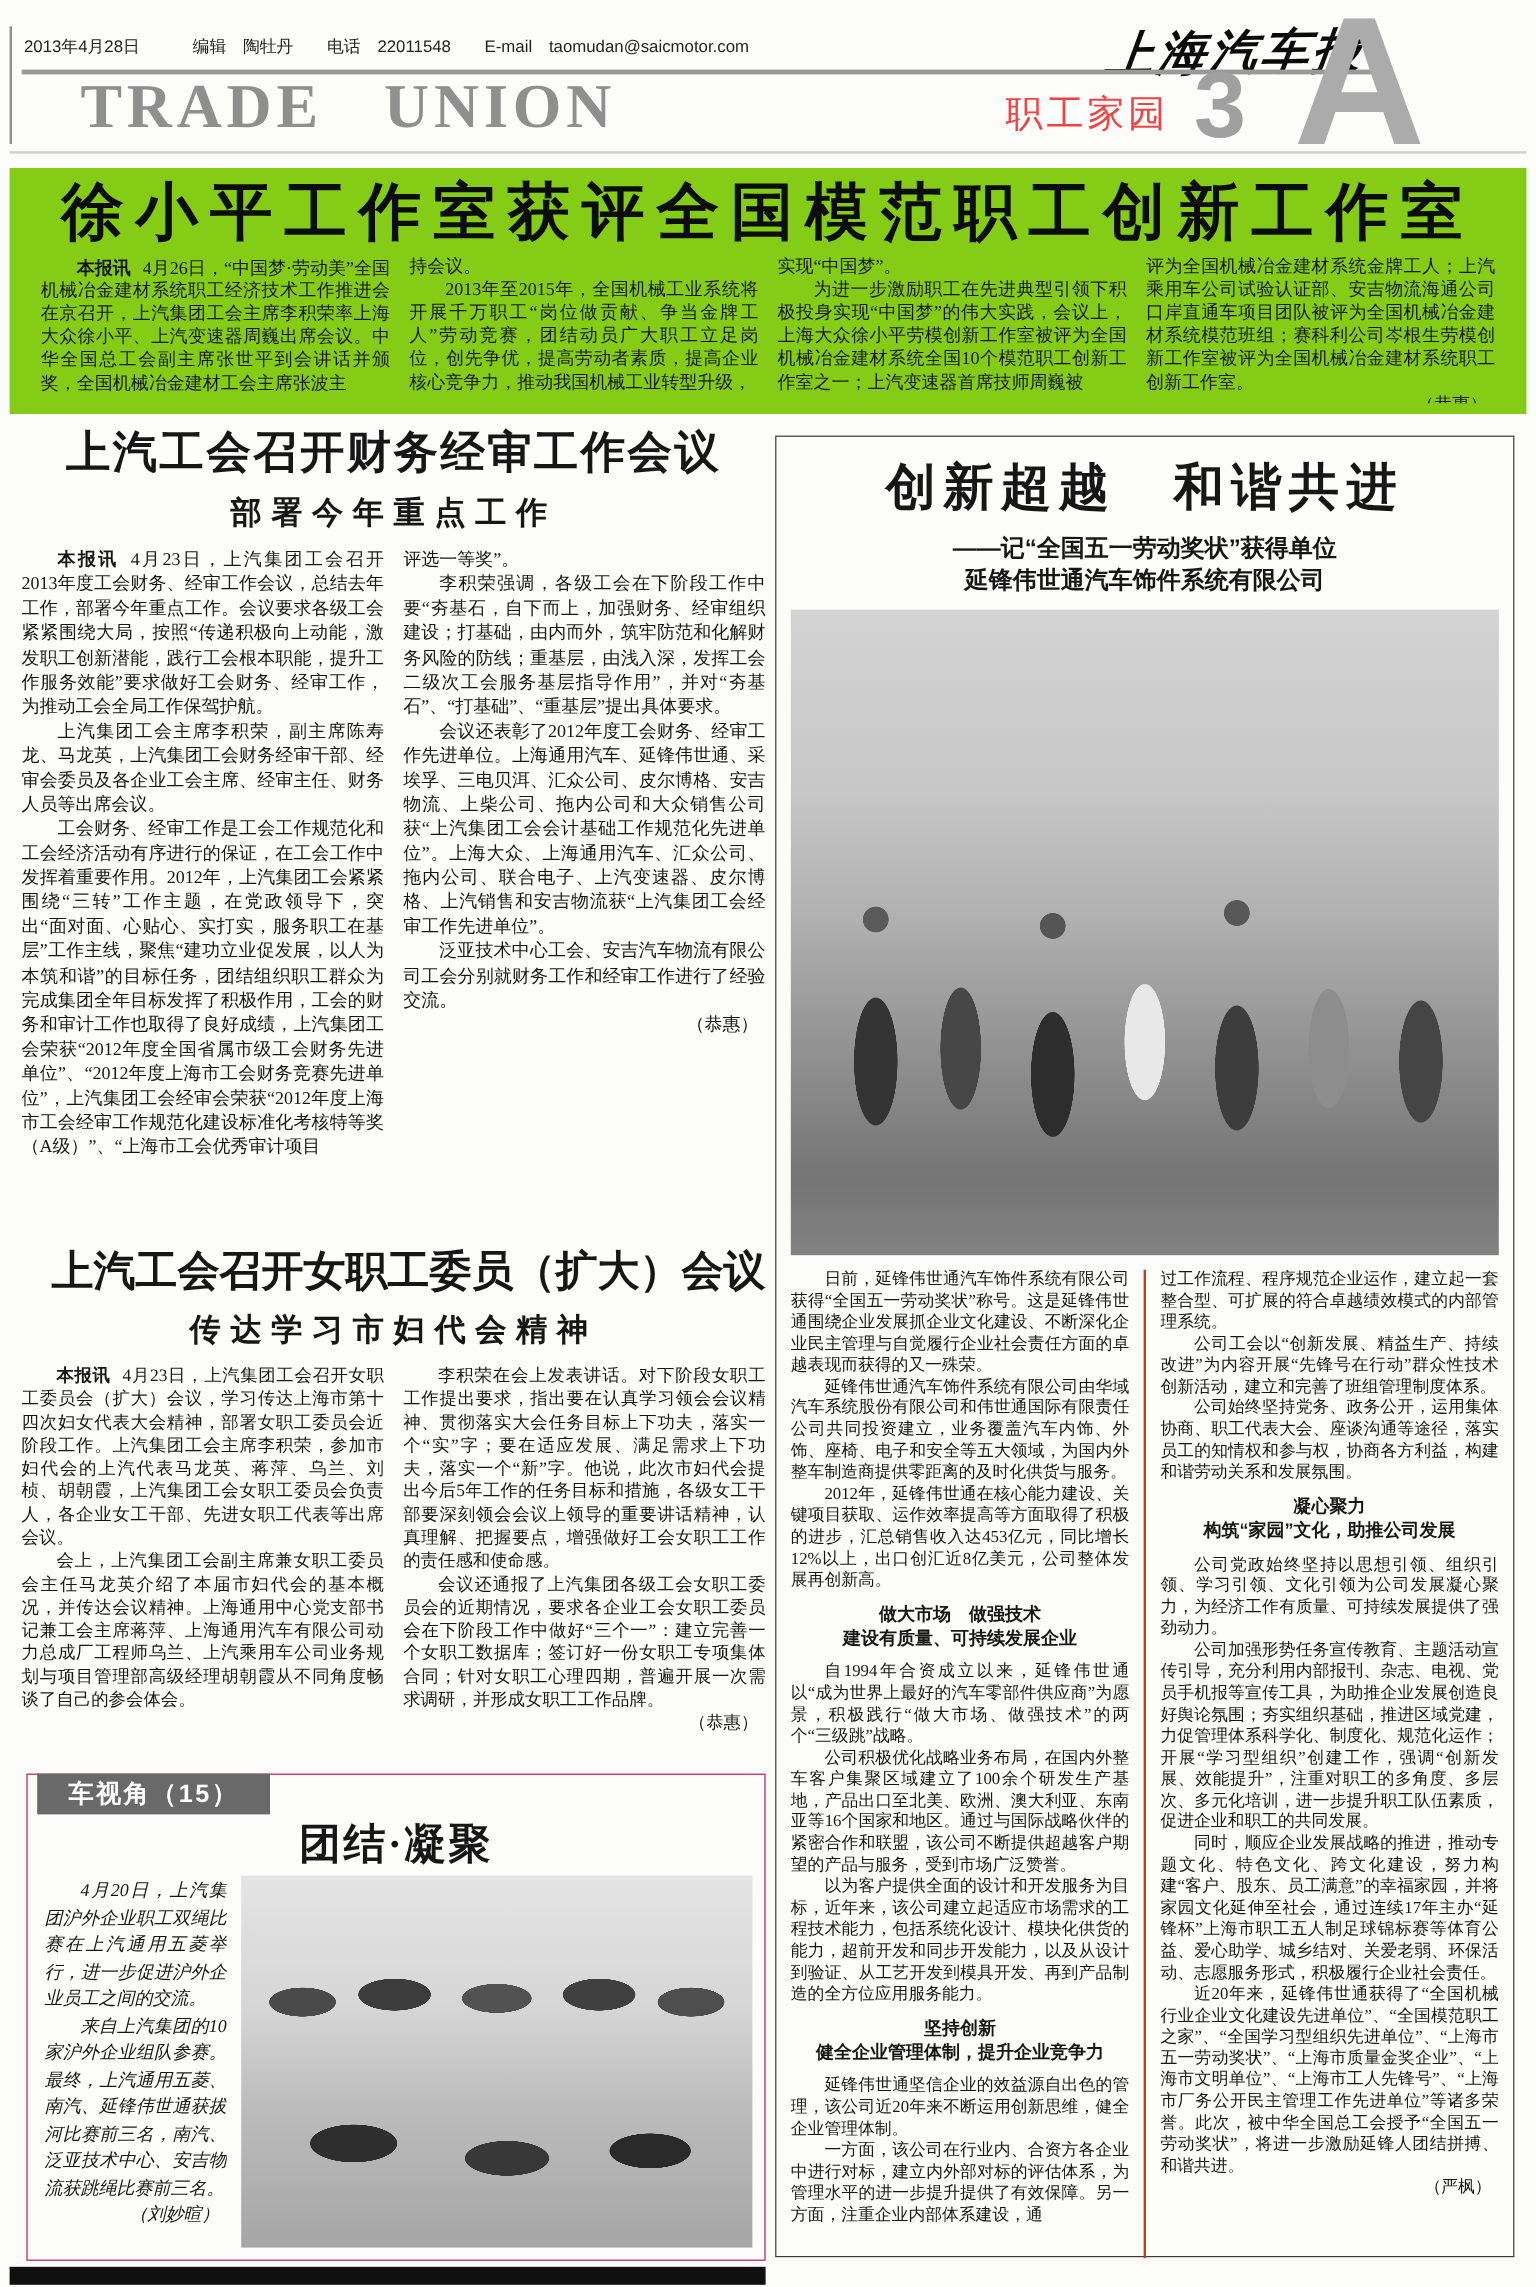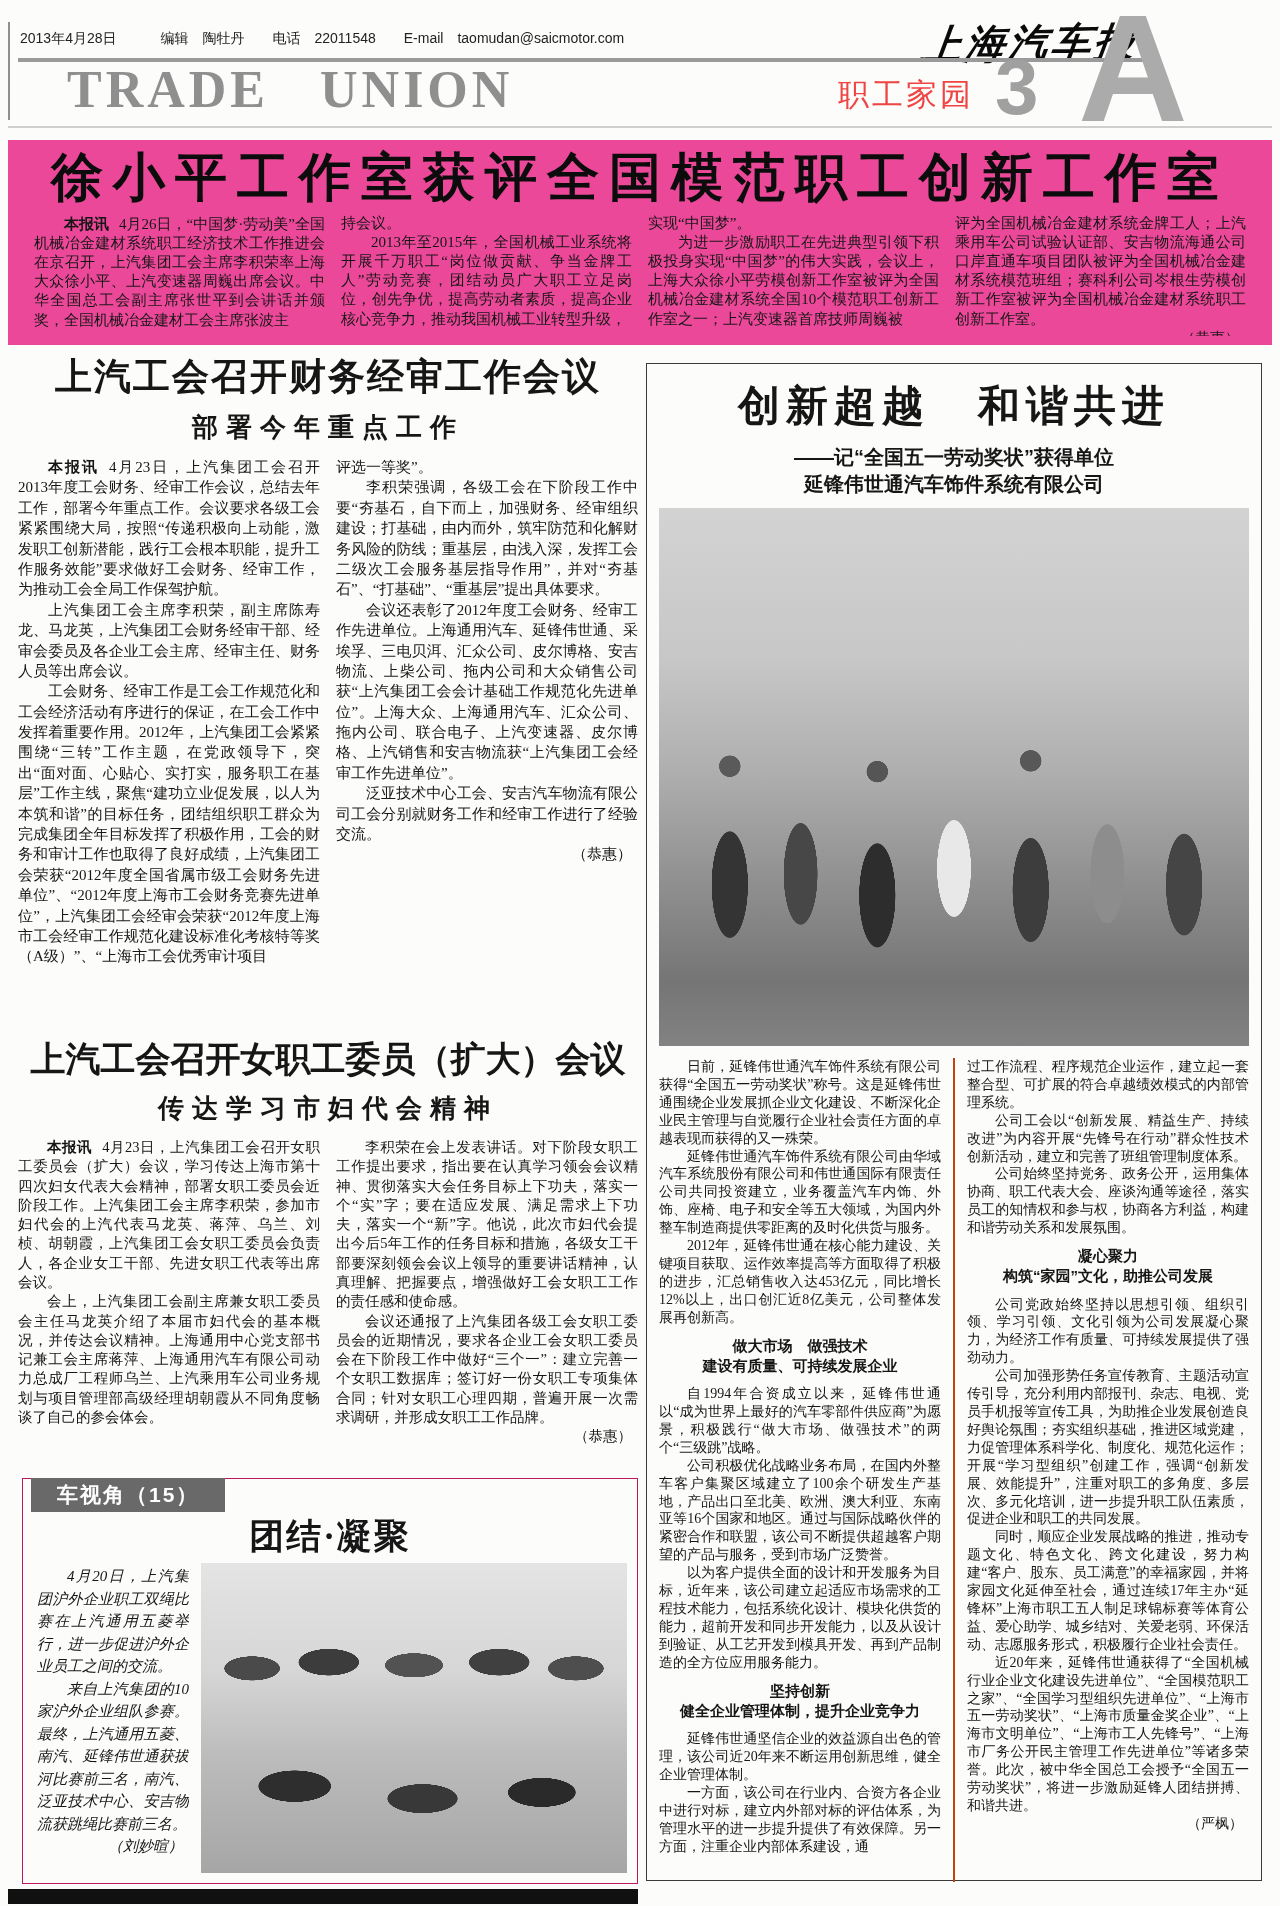--- a/index.html
+++ b/index.html
@@ -23,32 +23,32 @@
   .header-rule2{position:absolute;left:8px;top:126px;width:1264px;height:2px;background:#cfcfcf;}
 
   
   .copytext p{margin:0;text-indent:2em;text-align:justify;}
   .cont > p:first-child{text-indent:0;}
   .dateline{font-family:"Liberation Sans",sans-serif;font-weight:bold;margin-right:10px;}
   .byline{text-align:right;padding-right:6px;}
   .head{margin:0;text-align:center;font-weight:bold;}
 
   
-  .lead-block{position:absolute;left:8px;top:140px;width:1264px;height:205px;background:#ec4899;}
+  .lead-block{position:absolute;left:8px;top:140px;width:1264px;height:205px;background:#84cc16;}
   .lead-headline{margin:0;padding-top:10px;text-align:center;font-family:"Liberation Sans",sans-serif;
             font-weight:900;font-size:52px;line-height:1.05;letter-spacing:10px;color:#0c0c0c;}
   .lead-cols{display:flex;gap:16px;padding:9px 26px 0;}
   .lead-col{flex:1;font-size:15px;line-height:1.28;height:122px;overflow:hidden;}
 
   
   .article{position:absolute;left:18px;width:620px;}
   #article-finance{top:352px;}
   #article-finance .head{font-size:37px;letter-spacing:2px;}
   #article-women{top:1036px;}
-  #article-women .head{font-size:35px;}
+  #article-women .head{font-size:35px;text-align:right;}
   .subhead{margin:8px 0 0;text-align:center;font-weight:bold;font-size:26px;letter-spacing:8px;}
   .two-col{display:flex;gap:16px;margin-top:12px;}
   .two-col .col{width:calc(50% - 8px);overflow:hidden;}
   #article-finance .col{height:562px;font-size:15px;line-height:1.36;}
   #article-women .col{height:330px;font-size:14.5px;line-height:1.33;}
 
   
   .photo-box{position:absolute;left:22px;top:1478px;width:614px;height:404px;border:1px solid #be185d;}
   .photo-box .tab{position:absolute;top:-1px;left:8px;background:#696969;color:#fff;
             font-family:"Liberation Sans",sans-serif;font-weight:bold;font-size:21px;

